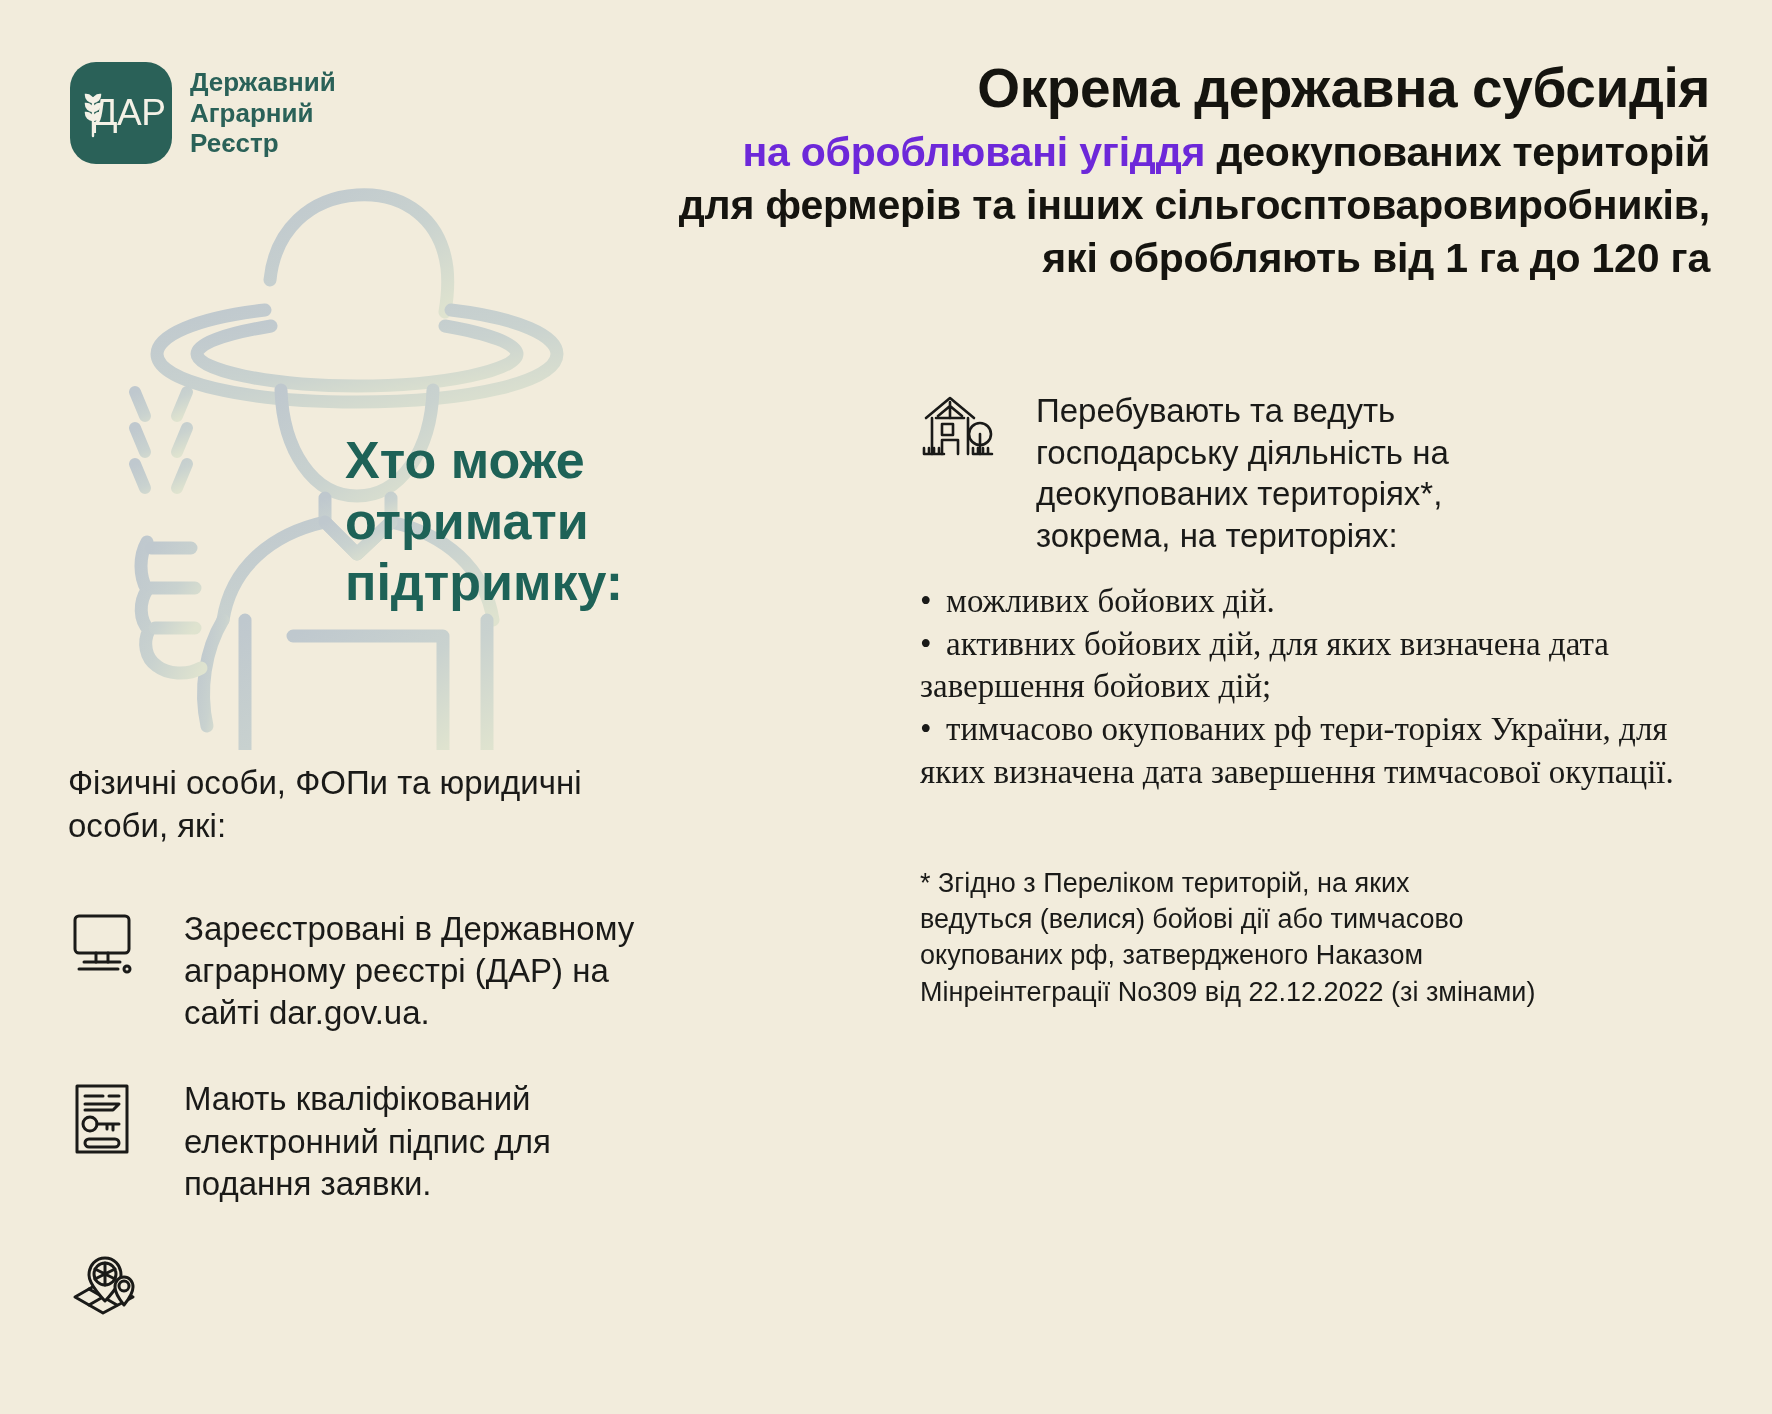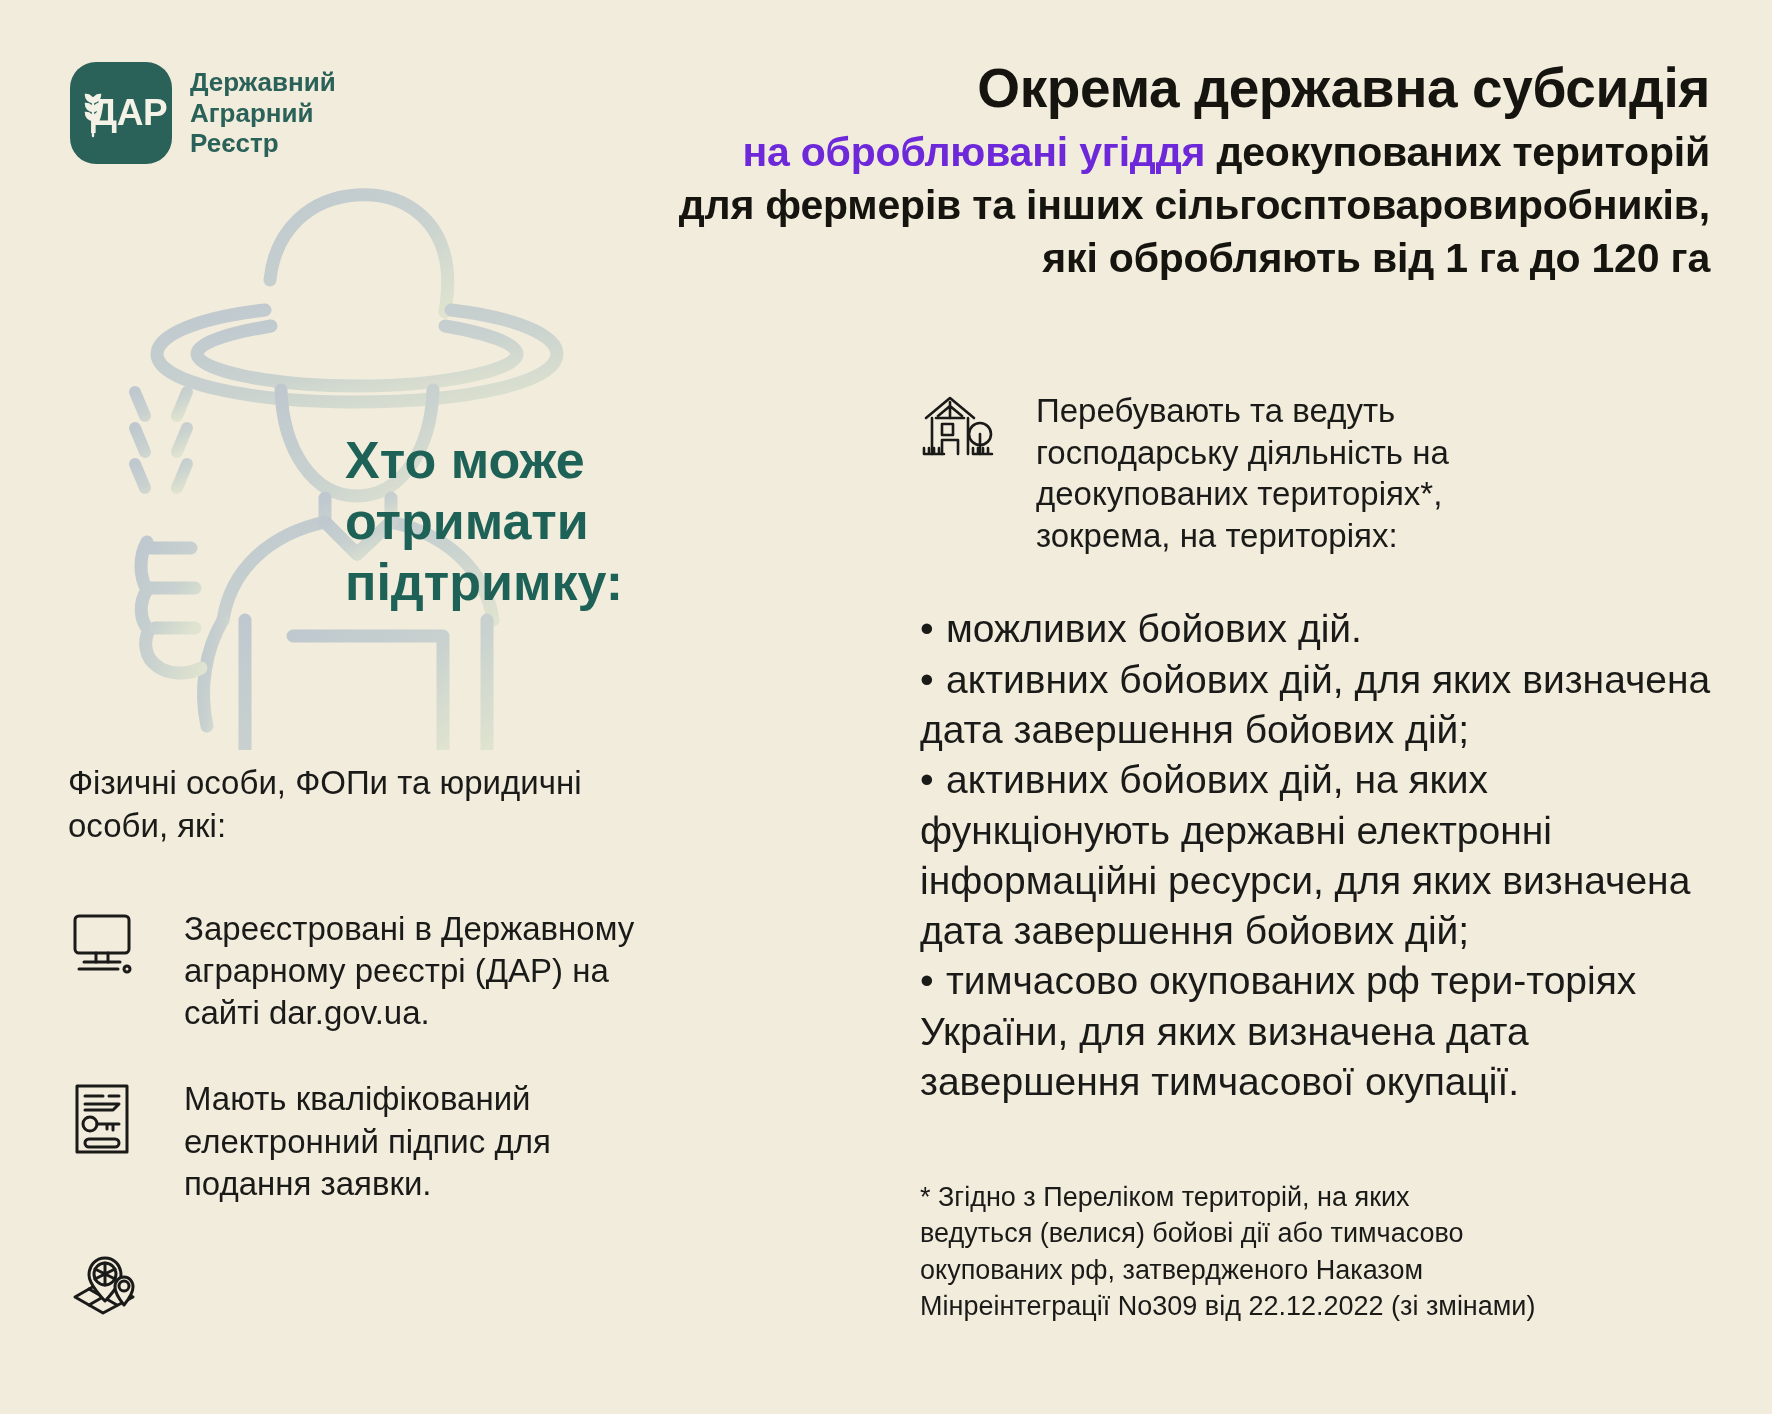--- a/index.html
+++ b/index.html
@@ -55,21 +55,21 @@
     position: relative;
     flex: none;
   }
   .logo-mark .wheat {
     position: absolute;
     left: 13px;
     top: 28px;
   }
   .logo-mark .dar-text {
     font-family: "Liberation Sans", sans-serif;
-    font-weight: bold;
+    font-weight: normal;
     font-size: 37px;
     color: #f4f1e6;
     letter-spacing: -0.5px;
     margin-left: 16px;
   }
   .logo-words {
     font-family: "Liberation Sans", sans-serif;
     font-weight: bold;
     font-size: 26px;
     line-height: 1.17;
@@ -180,24 +180,25 @@
     height: 78px;
     padding-top: 2px;
   }
   .right-head-text {
     font-size: 33px;
     line-height: 1.26;
     color: #1a1a18;
     white-space: pre-line;
   }
   .bullets {
-    margin-top: 48px;
-    font-size: 39px;
+    margin-top: 24px;
+    font-size: 33px;
     line-height: 1.29;
     color: #1a1a18;
+    font-family: Liberation Serif, serif;
   }
   .bullet {
     display: block;
     text-indent: 0;
   }
   .bullet .b-dot {
     display: inline-block;
     width: 26px;
   }
   .footnote {
@@ -369,21 +370,20 @@
       </div>
       <div class="right-head-text">Перебувають та ведуть
 господарську діяльність на
 деокупованих територіях*,
 зокрема, на територіях:</div>
     </div>
 
     <div class="bullets">
       <span class="bullet"><span class="b-dot">•</span><span>можливих бойових дій.</span></span>
       <span class="bullet"><span class="b-dot">•</span><span>активних бойових дій, для яких визначена дата завершення бойових дій;</span></span>
-      <span class="bullet"><span class="b-dot">•</span><span>активних бойових дій, на яких функціонують державні електронні інформаційні ресурси, для яких визначена дата завершення бойових дій;</span></span>
       <span class="bullet"><span class="b-dot">•</span><span>тимчасово окупованих рф тери-торіях України, для яких визначена дата завершення тимчасової окупації.</span></span>
     </div>
 
     <div class="footnote">* Згідно з Переліком територій, на яких
 ведуться (велися) бойові дії або тимчасово
 окупованих рф, затвердженого Наказом
 Мінреінтеграції No309 від 22.12.2022 (зі змінами)</div>
   </div>
 
 </div>

